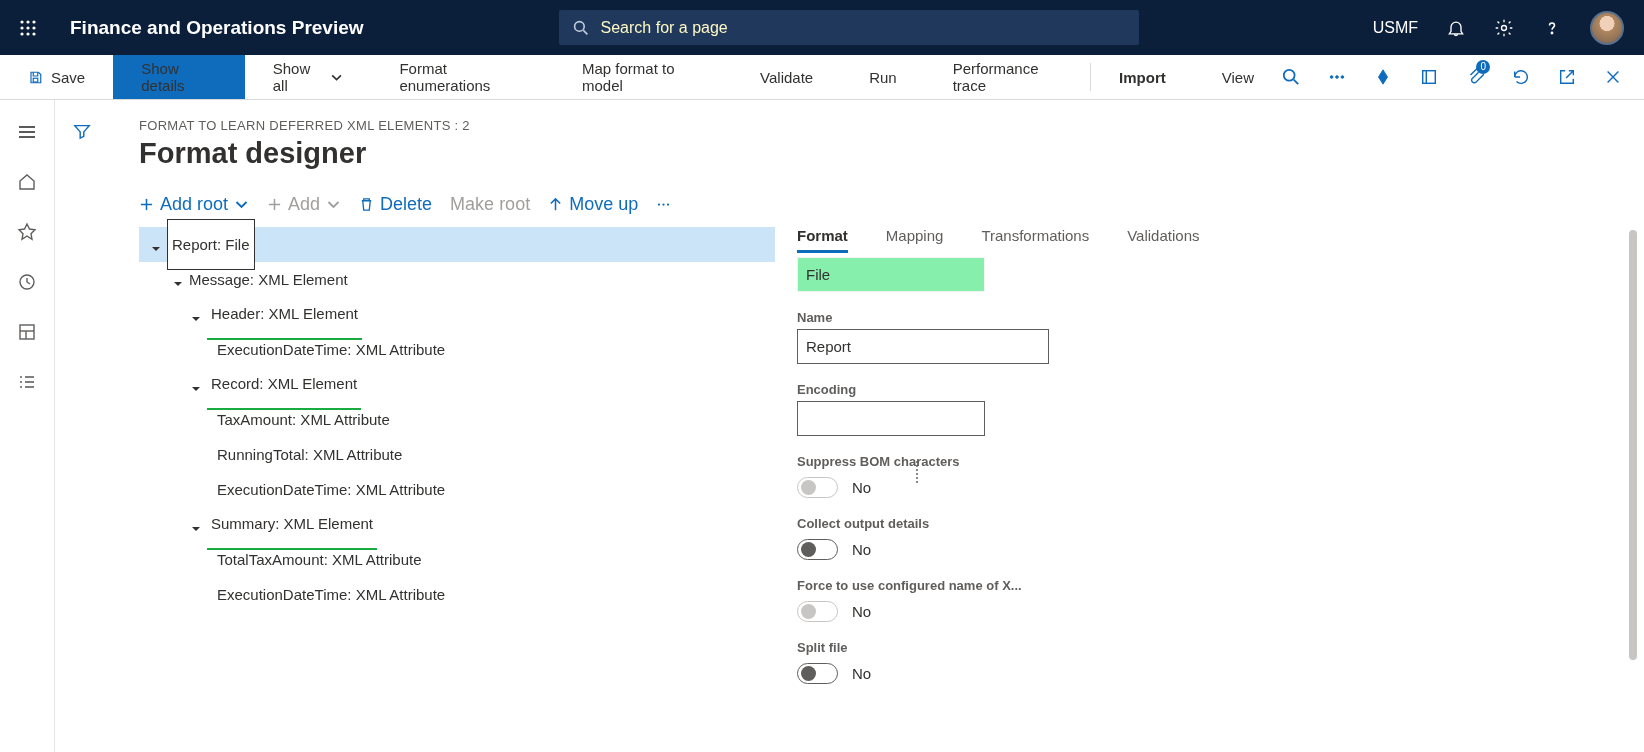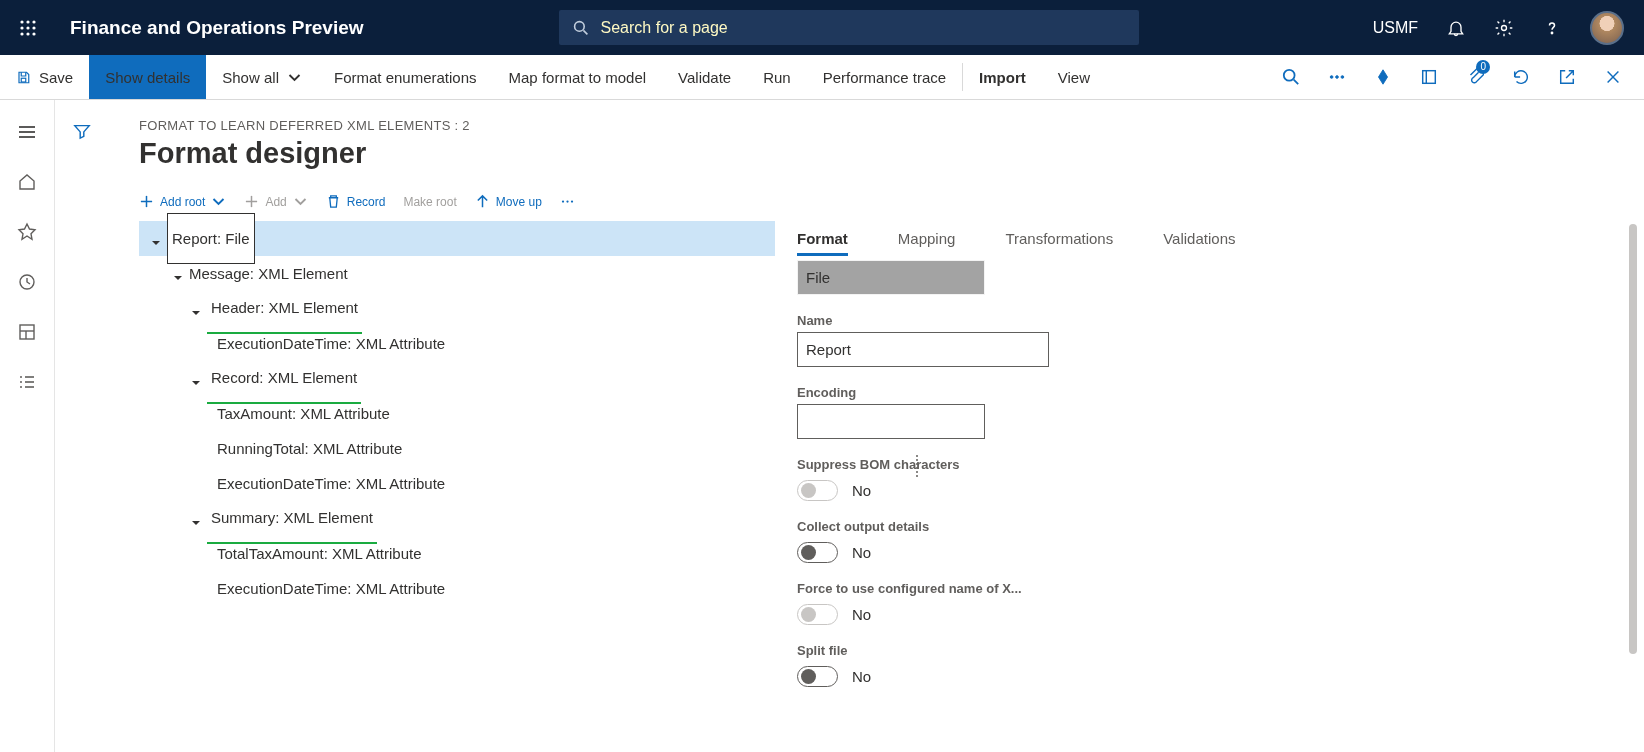--- a/index.html
+++ b/index.html
@@ -9,62 +9,62 @@
 .waffle svg{width:18px;height:18px}
 .app-title{font-size:19px;font-weight:600;margin-left:15px}
 .search-box{margin-left:195px;width:580px;height:35px;background:#1f385c;border-radius:2px;display:flex;align-items:center;padding:0 14px;color:#fef9c3}
 .search-box svg{width:16px;height:16px;margin-right:12px}
 .search-box span{font-size:16px}
 .top-right{margin-left:auto;display:flex;align-items:center;gap:28px;padding-right:20px}
 .top-right .txt{font-size:16px}
 .top-right svg{width:20px;height:20px}
 .avatar{width:34px;height:34px;border-radius:50%;background:radial-gradient(circle at 50% 35%, #f0d0b8 30%, #b08860 31%, #7a6050 100%);border:2px solid #5a6f8a}
 .action-bar{height:45px;border-bottom:1px solid #d9d9d9;display:flex;align-items:stretch;background:#fff}
-.action-bar .ab-item{display:flex;align-items:center;padding:0 16px;font-size:15px;color:#323130;cursor:pointer;gap:8px}
+.action-bar .ab-item{display:flex;align-items:center;padding:0 28px;font-size:15px;color:#323130;cursor:pointer;gap:8px}
 .ab-item svg{width:15px;height:15px}
 .ab-save svg{stroke:#0f6cbd;fill:none}
 .ab-save{color:#0f6cbd;padding-left:18px}
 .ab-show{background:#0f6cbd;color:#fff}
 .ab-sep{width:1px;background:#d9d9d9;margin:8px 0}
 .ab-right{margin-left:auto;display:flex;align-items:center;gap:28px;padding-right:22px}
 .ab-right svg{width:18px;height:18px;stroke:#0f6cbd}
 .ab-right .search-ic{width:18px;height:18px;stroke:#0f6cbd}
 .main{display:flex;height:calc(100% - 100px)}
 .rail{width:55px;border-right:1px solid #e5e5e5;display:flex;flex-direction:column;align-items:center;padding-top:22px;gap:30px}
 .rail svg{width:20px;height:20px;stroke:#605e5c;fill:none}
 .rail .burger{stroke:#323130}
 .filter-col{width:54px;display:flex;justify-content:center;padding-top:22px}
 .filter-col svg{width:18px;height:18px;stroke:#0f6cbd;fill:none}
 .content{flex:1;display:flex;flex-direction:column;padding:18px 0 0 30px;position:relative}
 .breadcrumb{font-size:13px;color:#605e5c;letter-spacing:.3px}
 .page-title{font-size:29px;font-weight:600;color:#323130;margin-top:4px}
-.toolbar{display:flex;align-items:center;gap:18px;margin-top:24px;font-size:12px}
+.toolbar{display:flex;align-items:center;gap:18px;margin-top:24px;font-size:18px}
 .toolbar .tb{display:flex;align-items:center;gap:6px;cursor:pointer}
 .tb-blue{color:#0f6cbd}
 .tb-grey{color:#a19f9d}
 .toolbar svg{width:15px;height:15px}
 .columns{display:flex;margin-top:12px;height:100%;position:relative}
 .tree-col{width:636px}
 .tree-row{height:35px;display:flex;align-items:center;font-size:15px;color:#323130;position:relative}
 .tree-row.sel{background:#cce4f7}
 .tree-row .caret{width:10px;height:10px;margin-right:6px}
 .tree-row .caret svg{width:10px;height:10px;fill:#323130}
 .tree-row .lbl{padding:16px 4px}
 .tree-row.sel .lbl{border:1px solid #323130;background:#fff}
 .underline-green{border-bottom:2px solid #1aab40;padding-bottom:2px}
 .pad1{padding-left:12px}
 .pad2{padding-left:34px}
 .pad3{padding-left:52px}
 .pad4{padding-left:78px}
 .detail-col{margin-left:22px;width:490px;position:relative}
-.tabs{display:flex;gap:50px;font-size:15px;color:#605e5c;margin-top:9px}
+.tabs{display:flex;gap:38px;font-size:15px;color:#605e5c;margin-top:0}
 .tabs .tab{padding-bottom:6px;cursor:pointer}
 .tabs .tab.active{color:#323130;font-weight:600;border-bottom:3px solid #0f6cbd}
 .field-lbl{font-size:13px;color:#605e5c;font-weight:600;margin-top:18px}
-.type-val{font-size:15px;color:#323130;background:#a3a3a3;border:1px solid #f3f3f3;height:35px;width:188px;display:flex;align-items:center;padding:0 8px;margin-top:4px}
+.type-val{font-size:15px;color:#323130;background:#86efac;border:1px solid #f3f3f3;height:35px;width:188px;display:flex;align-items:center;padding:0 8px;margin-top:4px}
 .text-input{height:35px;width:252px;border:1px solid #605e5c;font-size:15px;padding:0 8px;margin-top:4px;color:#323130}
 .toggle-row{display:flex;align-items:center;gap:14px;margin-top:8px}
 .toggle{width:41px;height:21px;border-radius:11px;border:1px solid #605e5c;position:relative;background:#fff}
 .toggle .knob{width:15px;height:15px;border-radius:50%;background:#605e5c;position:absolute;top:2px;left:3px}
 .toggle.disabled{border-color:#c8c6c4}
 .toggle.disabled .knob{background:#c8c6c4}
 .toggle-val{font-size:15px;color:#323130}
 .splitter{position:absolute;left:772px;top:230px;width:12px;height:30px;display:flex;flex-direction:column;justify-content:center;align-items:center;gap:2px}
 .splitter .d{width:2px;height:2px;background:#8a8886}
 .scrollbar{position:absolute;right:7px;top:3px;width:8px;height:430px;background:#c8c6c4;border-radius:4px}
@@ -251,21 +251,21 @@
           </svg>
         <span>Add</span>
         <svg viewBox="0 0 12 12" fill="none" stroke="#a19f9d" stroke-width="1.5">
             <path d="M2 4l4 4 4-4"></path>
           </svg>
       </div>
       <div class="tb tb-blue">
         <svg viewBox="0 0 16 16" fill="none" stroke="#0f6cbd" stroke-width="1.4">
             <path d="M3 4h10M5 4V2h6v2M4 4l1 10h6l1-10"></path>
           </svg>
-        <span>Record</span>
+        <span>Delete</span>
       </div>
       <div class="tb tb-grey">
           <span>Make root</span>
         </div>
       <div class="tb tb-blue">
         <svg viewBox="0 0 16 16" fill="none" stroke="#0f6cbd" stroke-width="1.6">
             <path d="M8 14V2M3 7l5-5 5 5"></path>
           </svg>
         <span>Move up</span>
       </div>

